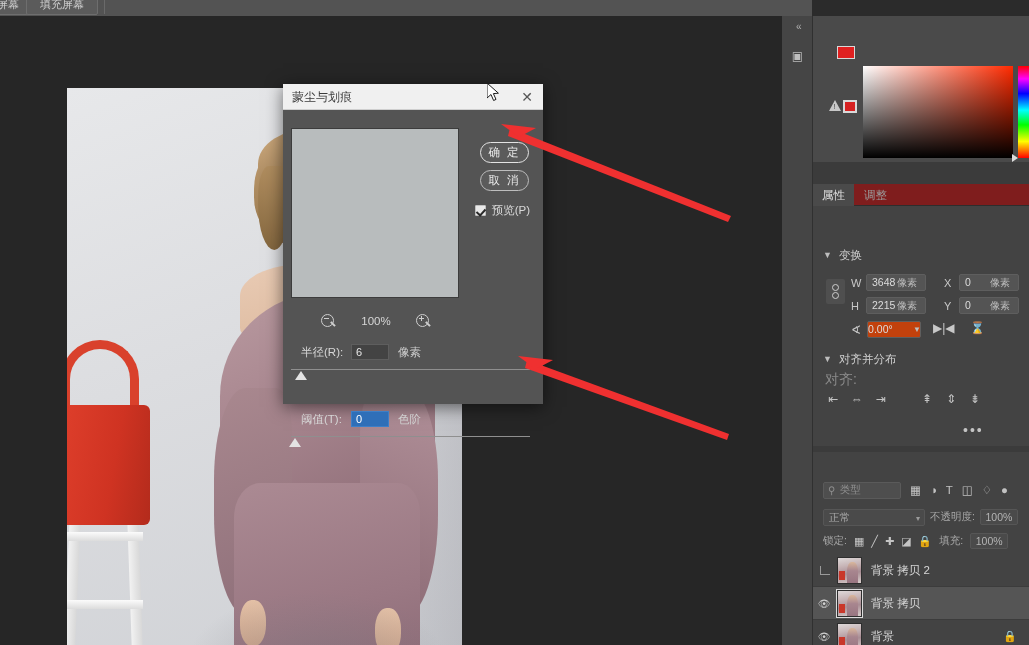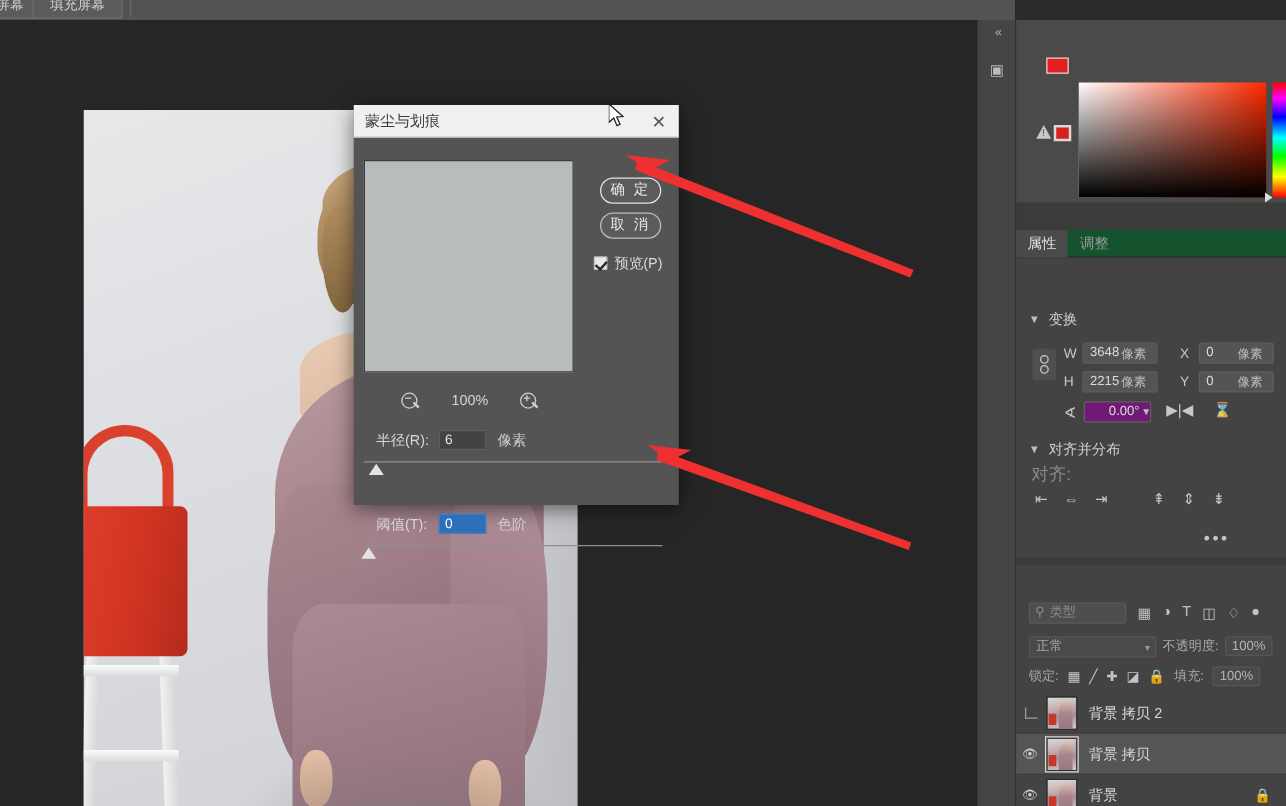--- a/index.html
+++ b/index.html
@@ -287,21 +287,21 @@
     position: absolute; left: 205px; top: 50px; width: 11px; height: 92px;
     background: linear-gradient(to bottom,
       #ff0000 0%, #ff00ff 14%, #0000ff 30%, #00ffff 48%,
       #00ff00 64%, #ffff00 82%, #ff0000 100%);
     cursor: pointer;
   }
 
   
   .panel-tabs {
     position: absolute; left: 0; width: 216px; height: 22px;
-    background: #14532d; border-bottom: 1px solid #2e2e2e;
+    background: #7f1d1d; border-bottom: 1px solid #2e2e2e;
   }
   .ptab {
     position: absolute; top: 0; height: 22px; padding: 0 9px;
     font-size: 11.5px; color: #9b9b9b; line-height: 22px; cursor: pointer;
   }
   .ptab.active { background: #4a4a4a; color: #e0e0e0; }
 
   .propspanel { position: absolute; left: 0; top: 168px; width: 216px; height: 262px; background: #434343; }
   .props-body { position: absolute; left: 0; top: 22px; width: 216px; height: 240px; }
   .pixlayer-row {
@@ -338,22 +338,22 @@
   .tf-key { width: 10px; font-size: 11px; color: #c8c8c8; }
   .tf-input {
     width: 60px; height: 17px; background: #545454; border: 1px solid #5e5e5e;
     border-radius: 2px; color: #dcdcdc; font-size: 10.5px; line-height: 15px; padding-left: 5px;
     cursor: text;
   }
   .tf-unit { font-size: 10px; color: #bdbdbd; margin-left: -34px; pointer-events: none; }
   .angle-row { position: absolute; left: 38px; top: 115px; display: flex; align-items: center; gap: 6px; }
   .angle-icon { font-size: 12px; color: #c8c8c8; }
   .angle-input {
-    width: 54px; height: 17px; background: #701a75; border: 1px solid #5e5e5e;
-    border-radius: 2px; color: #dcdcdc; font-size: 10.5px; line-height: 15px; padding-left: 19px;
+    width: 54px; height: 17px; background: #c2410c; border: 1px solid #5e5e5e;
+    border-radius: 2px; color: #dcdcdc; font-size: 10.5px; line-height: 15px; padding-left: 0;
   }
   .angle-caret { font-size: 8px; color: #bdbdbd; margin-left: -14px; }
   .flip-icons { position: absolute; left: 120px; top: 115px; display: flex; gap: 16px; color: #c8c8c8; font-size: 12px; }
   .align-label { position: absolute; left: 12px; top: 165px; font-size: 14px; color: #8a8a8a; }
   .align-icons { position: absolute; left: 12px; top: 186px; width: 195px; }
   .ai { position: absolute; width: 16px; height: 14px; color: #c4c4c4; font-size: 12px; text-align: center; cursor: pointer; }
   .dots { position: absolute; left: 150px; top: 216px; color: #c4c4c4; font-size: 14px; letter-spacing: 2px; cursor: pointer; }
 
   
   .layerspanel { position: absolute; left: 0; top: 436px; width: 216px; height: 209px; background: #434343; }

